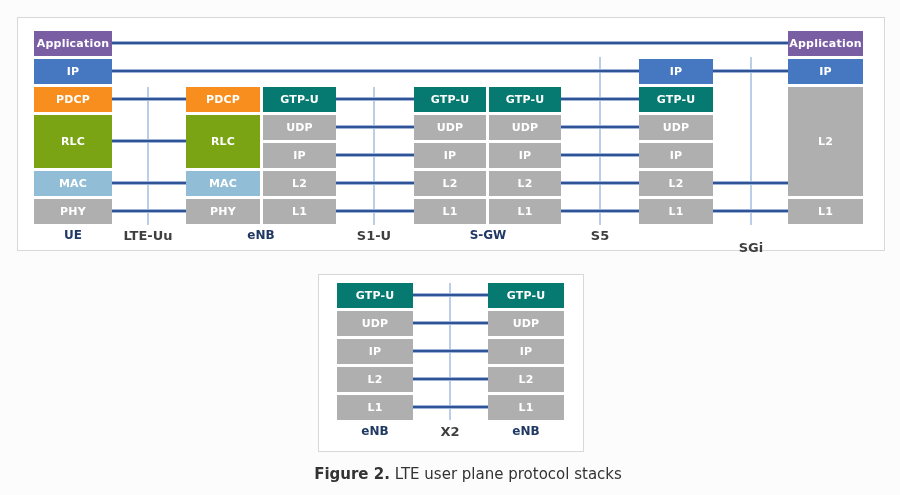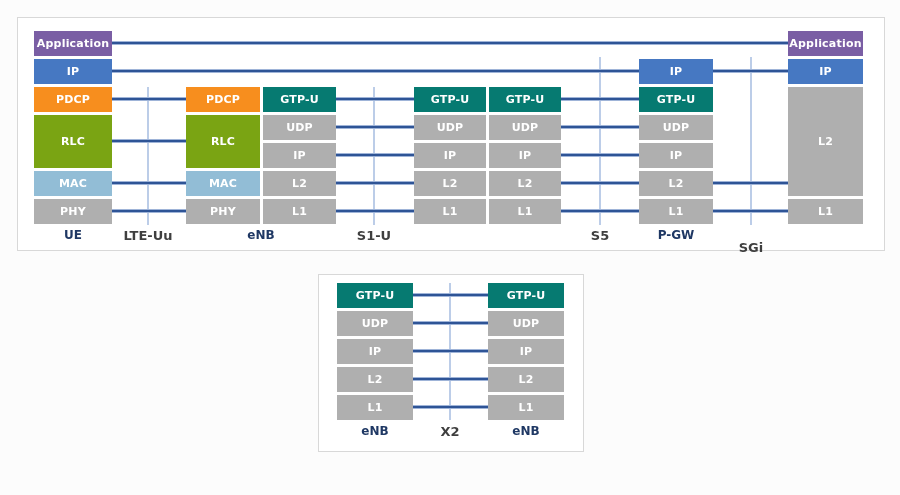--- a/index.html
+++ b/index.html
@@ -91,27 +91,27 @@
       <div class="block" style="left: 414px; top: 87px; width: 72px; height: 25px; background: rgb(6, 122, 113);">GTP-U</div>
       <div class="block" style="left: 414px; top: 115px; width: 72px; height: 25px; background: rgb(175, 175, 175);">UDP</div>
       <div class="block" style="left: 414px; top: 143px; width: 72px; height: 25px; background: rgb(175, 175, 175);">IP</div>
       <div class="block" style="left: 414px; top: 171px; width: 72px; height: 25px; background: rgb(175, 175, 175);">L2</div>
       <div class="block" style="left: 414px; top: 199px; width: 72px; height: 25px; background: rgb(175, 175, 175);">L1</div>
       <div class="block" style="left: 489px; top: 87px; width: 72px; height: 25px; background: rgb(6, 122, 113);">GTP-U</div>
       <div class="block" style="left: 489px; top: 115px; width: 72px; height: 25px; background: rgb(175, 175, 175);">UDP</div>
       <div class="block" style="left: 489px; top: 143px; width: 72px; height: 25px; background: rgb(175, 175, 175);">IP</div>
       <div class="block" style="left: 489px; top: 171px; width: 72px; height: 25px; background: rgb(175, 175, 175);">L2</div>
       <div class="block" style="left: 489px; top: 199px; width: 72px; height: 25px; background: rgb(175, 175, 175);">L1</div>
+      <div class="node-label" style="left: 428px; top: 228px;">S-GW</div>
       <div class="block" style="left: 639px; top: 59px; width: 74px; height: 25px; background: rgb(70, 120, 194);">IP</div>
       <div class="block" style="left: 639px; top: 87px; width: 74px; height: 25px; background: rgb(6, 122, 113);">GTP-U</div>
       <div class="block" style="left: 639px; top: 115px; width: 74px; height: 25px; background: rgb(175, 175, 175);">UDP</div>
       <div class="block" style="left: 639px; top: 143px; width: 74px; height: 25px; background: rgb(175, 175, 175);">IP</div>
       <div class="block" style="left: 639px; top: 171px; width: 74px; height: 25px; background: rgb(175, 175, 175);">L2</div>
       <div class="block" style="left: 639px; top: 199px; width: 74px; height: 25px; background: rgb(175, 175, 175);">L1</div>
-      <div class="node-label" style="left: 616px; top: 228px;">P-GW</div>
       <div class="block" style="left: 788px; top: 31px; width: 75px; height: 25px; background: rgb(122, 94, 164);">Application</div>
       <div class="block" style="left: 788px; top: 59px; width: 75px; height: 25px; background: rgb(70, 120, 194);">IP</div>
       <div class="block" style="left: 788px; top: 87px; width: 75px; height: 109px; background: rgb(175, 175, 175);">L2</div>
       <div class="block" style="left: 788px; top: 199px; width: 75px; height: 25px; background: rgb(175, 175, 175);">L1</div>
       <div class="vline" style="left: 449px; top: 283px; height: 137px;"></div>
       <div class="iface-label" style="left: 400px; top: 424px;">X2</div>
       <div class="hline" style="left: 413px; top: 293px; width: 75px;"></div>
       <div class="hline" style="left: 413px; top: 321px; width: 75px;"></div>
       <div class="hline" style="left: 413px; top: 349px; width: 75px;"></div>
       <div class="hline" style="left: 413px; top: 377px; width: 75px;"></div>
@@ -122,13 +122,14 @@
       <div class="block" style="left: 337px; top: 367px; width: 76px; height: 25px; background: rgb(175, 175, 175);">L2</div>
       <div class="block" style="left: 337px; top: 395px; width: 76px; height: 25px; background: rgb(175, 175, 175);">L1</div>
       <div class="node-label" style="left: 315px; top: 424px;">eNB</div>
       <div class="block" style="left: 488px; top: 283px; width: 76px; height: 25px; background: rgb(6, 122, 113);">GTP-U</div>
       <div class="block" style="left: 488px; top: 311px; width: 76px; height: 25px; background: rgb(175, 175, 175);">UDP</div>
       <div class="block" style="left: 488px; top: 339px; width: 76px; height: 25px; background: rgb(175, 175, 175);">IP</div>
       <div class="block" style="left: 488px; top: 367px; width: 76px; height: 25px; background: rgb(175, 175, 175);">L2</div>
       <div class="block" style="left: 488px; top: 395px; width: 76px; height: 25px; background: rgb(175, 175, 175);">L1</div>
       <div class="node-label" style="left: 466px; top: 424px;">eNB</div>
     </div>
+  <div class="caption"><span class="cap-bold">Figure 2.</span><span> LTE user plane protocol stacks</span></div>
 </div>
 
 </body></html>

